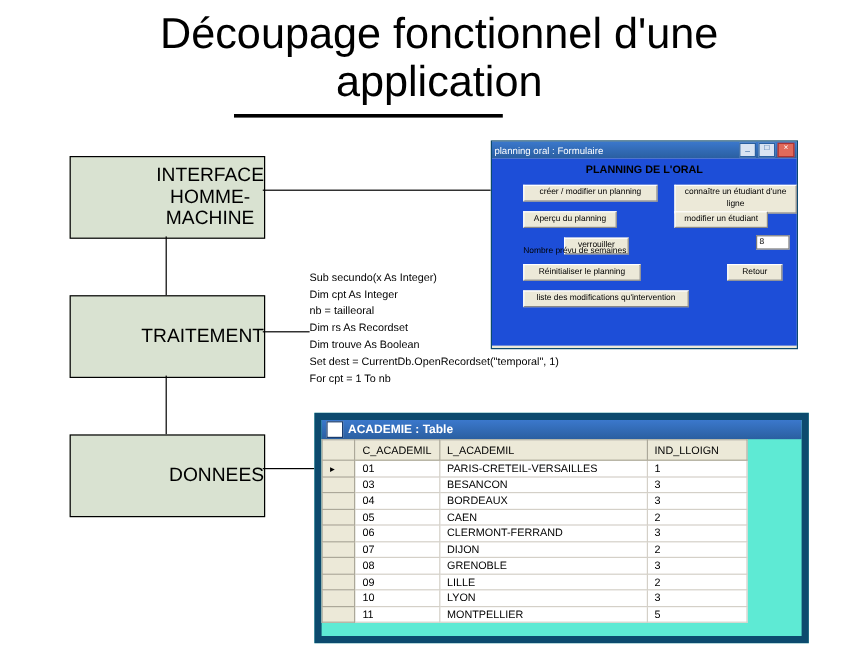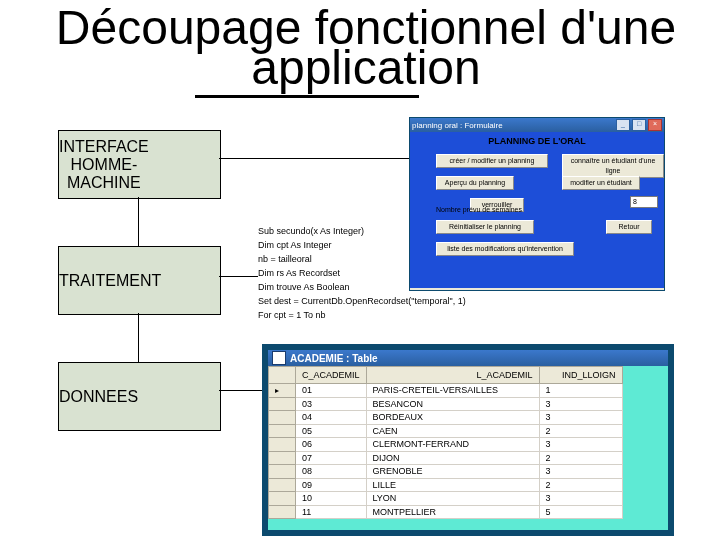--- a/index.html
+++ b/index.html
@@ -1,19 +1,19 @@
 <!DOCTYPE html>
 <html><head>
 <meta charset="utf-8">
 <style>
   html,body{margin:0;padding:0;width:720px;height:540px;background:#fff;font-family:Arial,Helvetica,sans-serif;color:#000;overflow:hidden}
   .slide{position:relative;width:720px;height:540px}
-  .title{position:absolute;left:12px;right:0;top:8px;text-align:center;font-size:48px;line-height:40px;font-weight:400}
+  .title{position:absolute;left:12px;right:0;top:8px;text-align:center;font-size:36px;line-height:40px;font-weight:400}
   .title-rule{position:absolute;left:195px;top:95px;width:224px;height:3px;background:#000}
-  .layer-box{position:absolute;left:58px;width:161px;height:67px;border:1px solid #000;background:#d9e2d1;display:flex;align-items:center;justify-content:flex-start;text-align:center;font-size:16px;line-height:18px}
+  .layer-box{position:absolute;left:58px;width:161px;height:67px;border:1px solid #000;background:#d9e2d1;display:flex;align-items:center;justify-content:flex-end;text-align:center;font-size:16px;line-height:18px}
   .layer-ihm{top:130px}
   .layer-trt{top:246px}
   .layer-don{top:362px}
   .conn{position:absolute;left:138px;width:1px;background:#000}
   .conn1{top:197px;height:49px}
   .conn2{top:313px;height:49px}
   .line-ihm{position:absolute;top:158px;left:219px;width:190px;height:1px;background:#000}
   .line-trt{position:absolute;top:276px;left:219px;width:39px;height:1px;background:#000}
   .line-don{position:absolute;top:390px;left:219px;width:43px;height:1px;background:#000}
   .code{position:absolute;left:258px;top:210px;font-size:9px;font-weight:400;line-height:14px;white-space:pre}
@@ -25,21 +25,21 @@
   .form-titlebar .wbtn.close{background:#e06a5a;color:#fff;border-color:#a33}
   .form-body{position:relative;height:156px;background:#1d4ed8}
   .form-heading{position:absolute;left:0;right:0;top:4px;text-align:center;font-size:9px;font-weight:700}
   .fbtn{position:absolute;background:#ece9d8;border:1px solid #888;border-top-color:#fff;border-left-color:#fff;font-size:7px;text-align:center;line-height:10px;padding:1px 2px}
   .lbl{position:absolute;font-size:7px}
   .inp{position:absolute;background:#fff;border:1px solid #7a7a7a;font-size:7px;height:10px;padding:0 2px;line-height:10px}
   .tbl-win{position:absolute;left:262px;top:344px;width:400px;height:180px;background:#5eead4;border:6px solid #0c4a6e;font-size:9px}
   .tbl-titlebar{height:16px;background:linear-gradient(#3b78cc,#2a5fa0);color:#fff;display:flex;align-items:center;padding:0 4px;font-weight:700;font-size:10px}
   .tbl-titlebar .icon{width:12px;height:12px;background:#fff;margin-right:4px;border:1px solid #1a3c6e;display:inline-block}
   .tbl{position:absolute;left:0;top:16px;border-collapse:collapse;font-size:9px;background:#fff}
-  .tbl th{background:#ece9d8;border:1px solid #aca899;font-weight:400;padding:1px 6px;text-align:right;font-size:9px;height:14px}
+  .tbl th{background:#ece9d8;border:1px solid #aca899;font-weight:400;padding:1px 6px;text-align:left;font-size:9px;height:14px}
   .tbl td{border:1px solid #d4d0c8;padding:0 6px;height:12.5px;font-size:9px}
   .tbl td.rh{background:#ece9d8;border:1px solid #aca899;width:14px}
   .tbl td.rh.cur::before{content:"▸";font-size:8px}
   .tbl th.corner{width:14px;background:#ece9d8}
   .tbl td.c{width:28px}
   .tbl td.l{width:160px}
   .tbl td.i{width:70px}
 </style>
 </head>
 <body>

